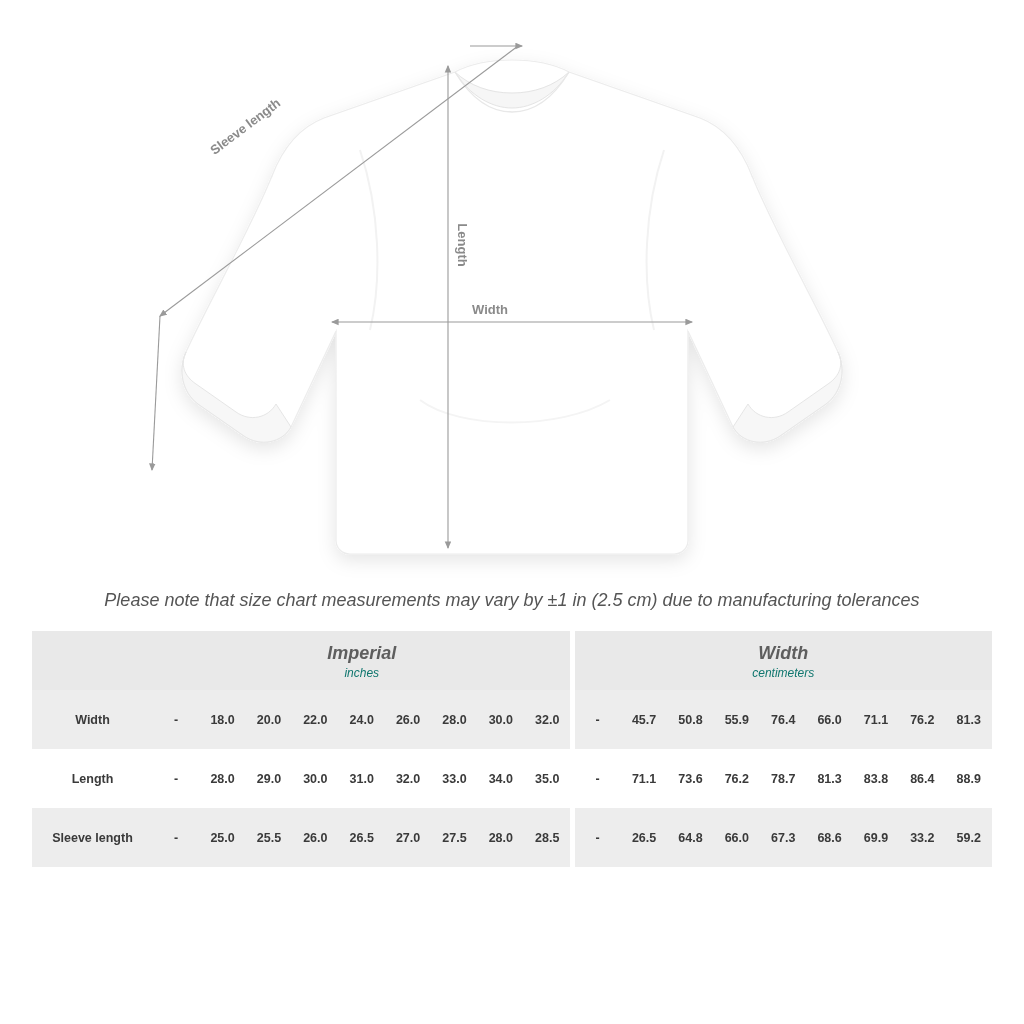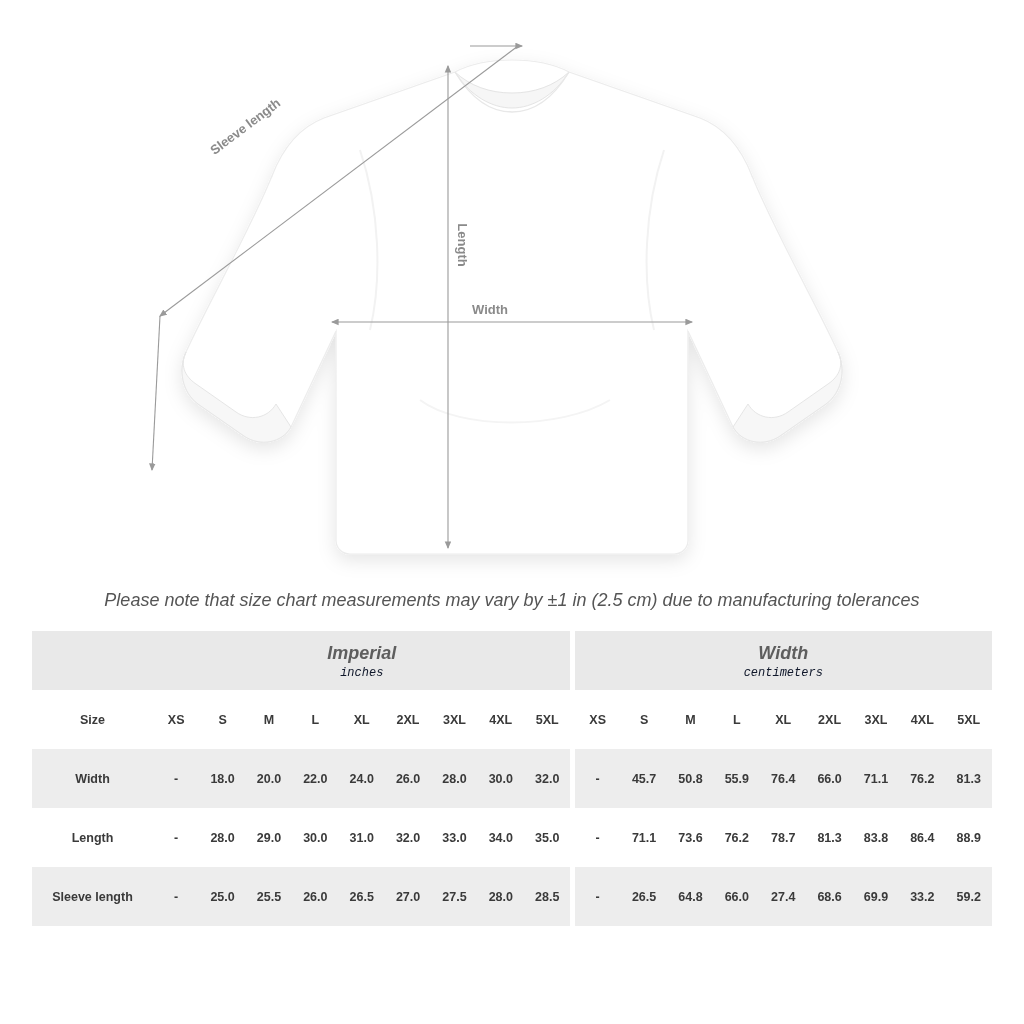--- a/index.html
+++ b/index.html
@@ -75,22 +75,21 @@
     font-size: 18px;
     font-style: italic;
     font-weight: bold;
     color: #5e5e5e;
     line-height: 1.35;
   }
   .unit-sub {
     font-size: 12px;
     font-style: italic;
     font-weight: normal;
-    color: #0f172a;
-    font-family: Liberation Mono, monospace;
+    color: #0f766e;
   }
   .head-row td {
     background: #ffffff;
     height: 62px;
     font-size: 13px;
     color: #2f2f2f;
   }
   .row-shaded td {
     background: #ededed;
   }
@@ -232,42 +231,20 @@
             <div class="unit-name">Imperial</div>
             <div class="unit-sub">inches</div>
           </td>
           <td class="sep-col"></td>
           <td colspan="9">
             <div class="unit-name">Width</div>
             <div class="unit-sub">centimeters</div>
           </td>
         </tr>
 
-        <tr class="head-row">
-          <td>Size</td>
-          <td>XS</td>
-          <td>S</td>
-          <td>M</td>
-          <td>L</td>
-          <td>XL</td>
-          <td>2XL</td>
-          <td>3XL</td>
-          <td>4XL</td>
-          <td>5XL</td>
-          <td class="sep-col"></td>
-          <td>XS</td>
-          <td>S</td>
-          <td>M</td>
-          <td>L</td>
-          <td>XL</td>
-          <td>2XL</td>
-          <td>3XL</td>
-          <td>4XL</td>
-          <td>5XL</td>
-        </tr>
 
         <tr class="row-shaded">
           <td>Width</td>
           <td>-</td>
           <td>18.0</td>
           <td>20.0</td>
           <td>22.0</td>
           <td>24.0</td>
           <td>26.0</td>
           <td>28.0</td>
@@ -317,21 +294,21 @@
           <td>26.5</td>
           <td>27.0</td>
           <td>27.5</td>
           <td>28.0</td>
           <td>28.5</td>
           <td class="sep-col"></td>
           <td>-</td>
           <td>26.5</td>
           <td>64.8</td>
           <td>66.0</td>
-          <td>27.4</td>
+          <td>67.3</td>
           <td>68.6</td>
           <td>69.9</td>
           <td>33.2</td>
           <td>59.2</td>
         </tr>
       </tbody>
     </table>
   </div>
 
 </div>

